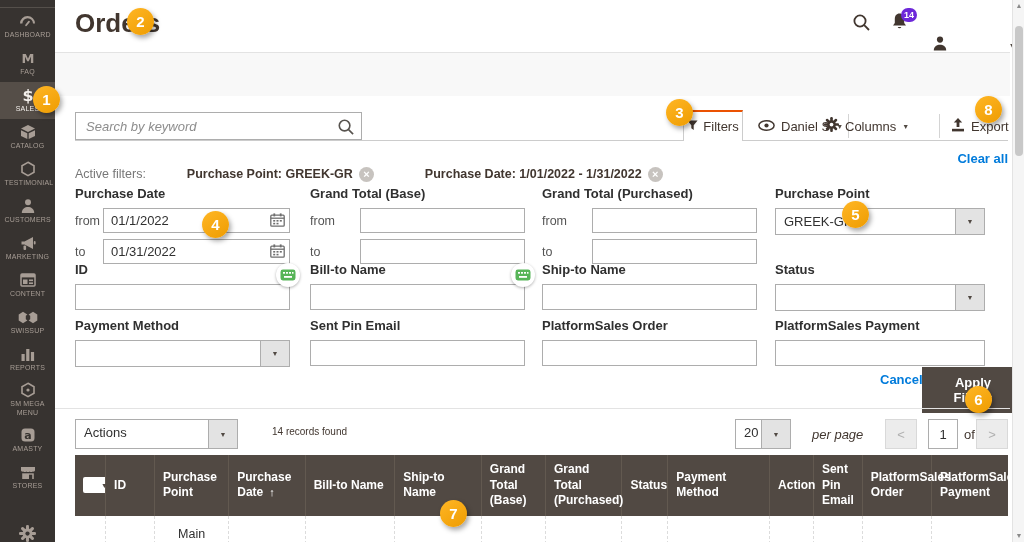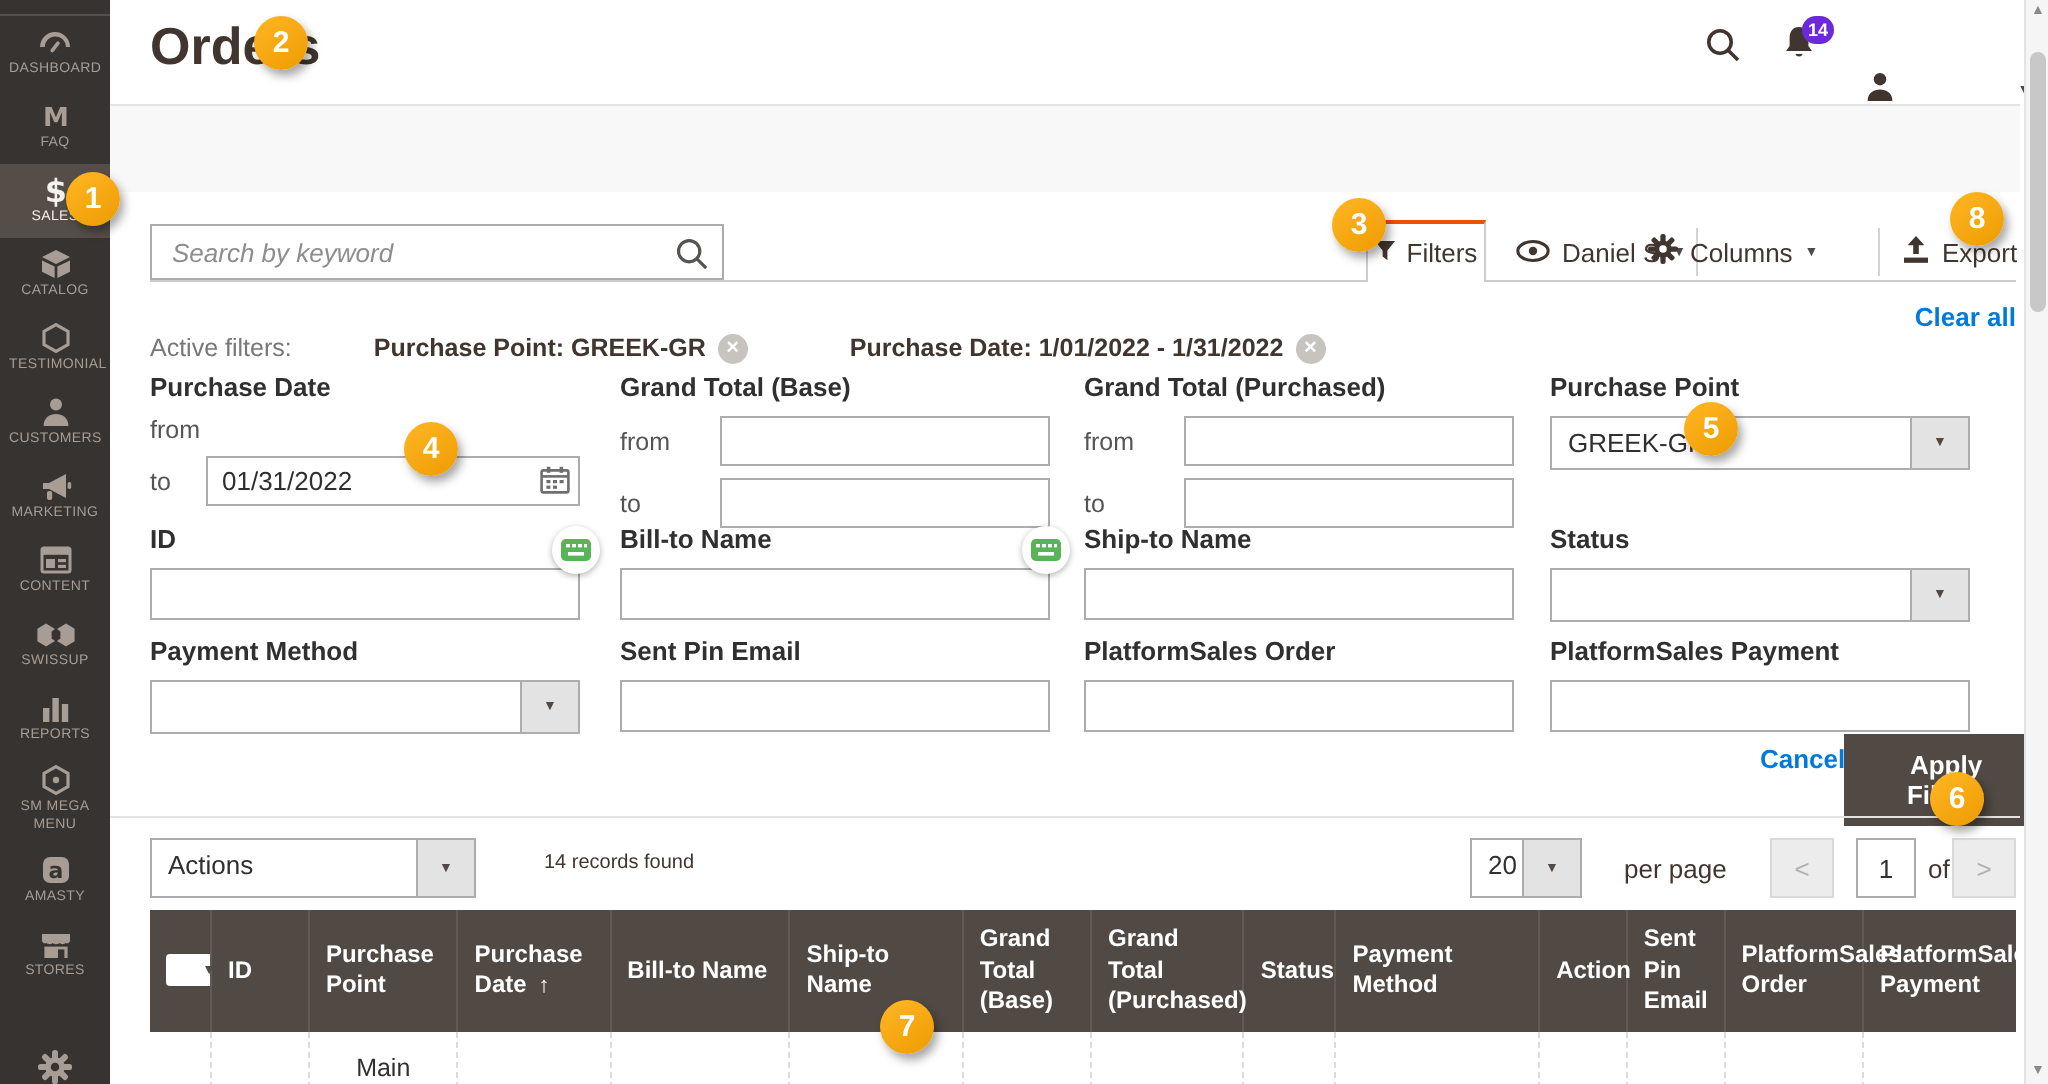--- a/index.html
+++ b/index.html
@@ -65,21 +65,21 @@
   .cancel-link{position:absolute;left:880px;top:372px;font-size:13px;font-weight:bold;color:#007bdb;cursor:pointer;}
   .apply-btn{position:absolute;left:922px;top:367px;background:#514943;border:1px solid #514943;color:#fff;font-weight:bold;font-size:13px;padding:7px 11px;cursor:pointer;font-family:"Liberation Sans",sans-serif;}
   .panel-divider{position:absolute;left:55px;top:408px;width:955px;height:1px;background:#e3e3e3;}
 
   
   .actions-select{position:absolute;left:75px;top:419px;width:163px;height:30px;}
   .actions-select .selectbox{height:30px;}
   .records{position:absolute;left:272px;top:426px;font-size:10px;color:#41362f;}
   .pagesize{position:absolute;left:735px;top:419px;width:56px;height:30px;}
   .pagesize .selectbox{height:30px;}
-  .per-page{position:absolute;left:812px;top:427px;font-size:13px;color:#41362f;}
+  .per-page{position:absolute;left:812px;top:427px;font-size:13px;color:#41362f;font-style:italic;}
   .pg-btn{position:absolute;top:419px;width:32px;height:30px;background:#ececec;border:1px solid #d9d9d9;color:#b0b0b0;font-size:13px;display:flex;align-items:center;justify-content:center;cursor:pointer;}
   .page-input{position:absolute;left:928px;top:419px;width:30px;height:30px;border:1px solid #adadad;text-align:center;font-size:13px;color:#303030;font-family:"Liberation Sans",sans-serif;outline:none;}
   .of-pages{position:absolute;left:964px;top:427px;font-size:13px;color:#41362f;}
 
   
   .grid{position:absolute;left:75px;top:455px;width:933px;border-collapse:collapse;table-layout:fixed;}
   .grid th{background:#514943;color:#fff;font-size:12px;font-weight:bold;text-align:left;padding:7px 8px;vertical-align:middle;border-left:1px solid #625950;line-height:1.3;}
   .grid th:first-child{border-left:none;}
   .grid td{font-size:12.5px;color:#303030;padding:10px 8px;vertical-align:middle;border-left:1px dashed #dcdcdc;border-bottom:1px solid #e8e8e8;line-height:1.35;}
   .grid td:first-child{border-left:none;}
@@ -359,20 +359,36 @@
       <span>Purchase Date: 1/01/2022 - 1/31/2022</span>
       <span class="chip-x">×</span>
     </span>
   </div>
   <span class="clear-all">Clear all</span>
 
   <div class="fgroup" style="left:75px;top:186px;">
     <div class="glabel">Purchase Date</div>
     <div class="range-row">
       <span class="rlabel rl-28">from</span>
+      <span class="date-wrap">
+        <input class="tinput" value="01/1/2022" style="">
+        <span class="cal">
+          <svg width="15" height="14" viewBox="0 0 15 14">
+              <rect x=".8" y="2.2" width="13.4" height="11" rx="1" fill="none" stroke="#6e6e6e" stroke-width="1.3"></rect>
+              <line x1=".8" y1="5.2" x2="14.2" y2="5.2" stroke="#6e6e6e" stroke-width="1.3"></line>
+              <rect x="3.4" y=".4" width="1.8" height="3" fill="#6e6e6e"></rect>
+              <rect x="9.8" y=".4" width="1.8" height="3" fill="#6e6e6e"></rect>
+              <rect x="3.2" y="7" width="2" height="1.6" fill="#6e6e6e"></rect>
+              <rect x="6.5" y="7" width="2" height="1.6" fill="#6e6e6e"></rect>
+              <rect x="9.8" y="7" width="2" height="1.6" fill="#6e6e6e"></rect>
+              <rect x="3.2" y="9.8" width="2" height="1.6" fill="#6e6e6e"></rect>
+              <rect x="6.5" y="9.8" width="2" height="1.6" fill="#6e6e6e"></rect>
+            </svg>
+        </span>
+      </span>
     </div>
     <div class="range-row">
       <span class="rlabel rl-28">to</span>
       <span class="date-wrap">
         <input class="tinput" value="01/31/2022" style="">
         <span class="cal">
           <svg width="15" height="14" viewBox="0 0 15 14">
               <rect x=".8" y="2.2" width="13.4" height="11" rx="1" fill="none" stroke="#6e6e6e" stroke-width="1.3"></rect>
               <line x1=".8" y1="5.2" x2="14.2" y2="5.2" stroke="#6e6e6e" stroke-width="1.3"></line>
               <rect x="3.4" y=".4" width="1.8" height="3" fill="#6e6e6e"></rect>

